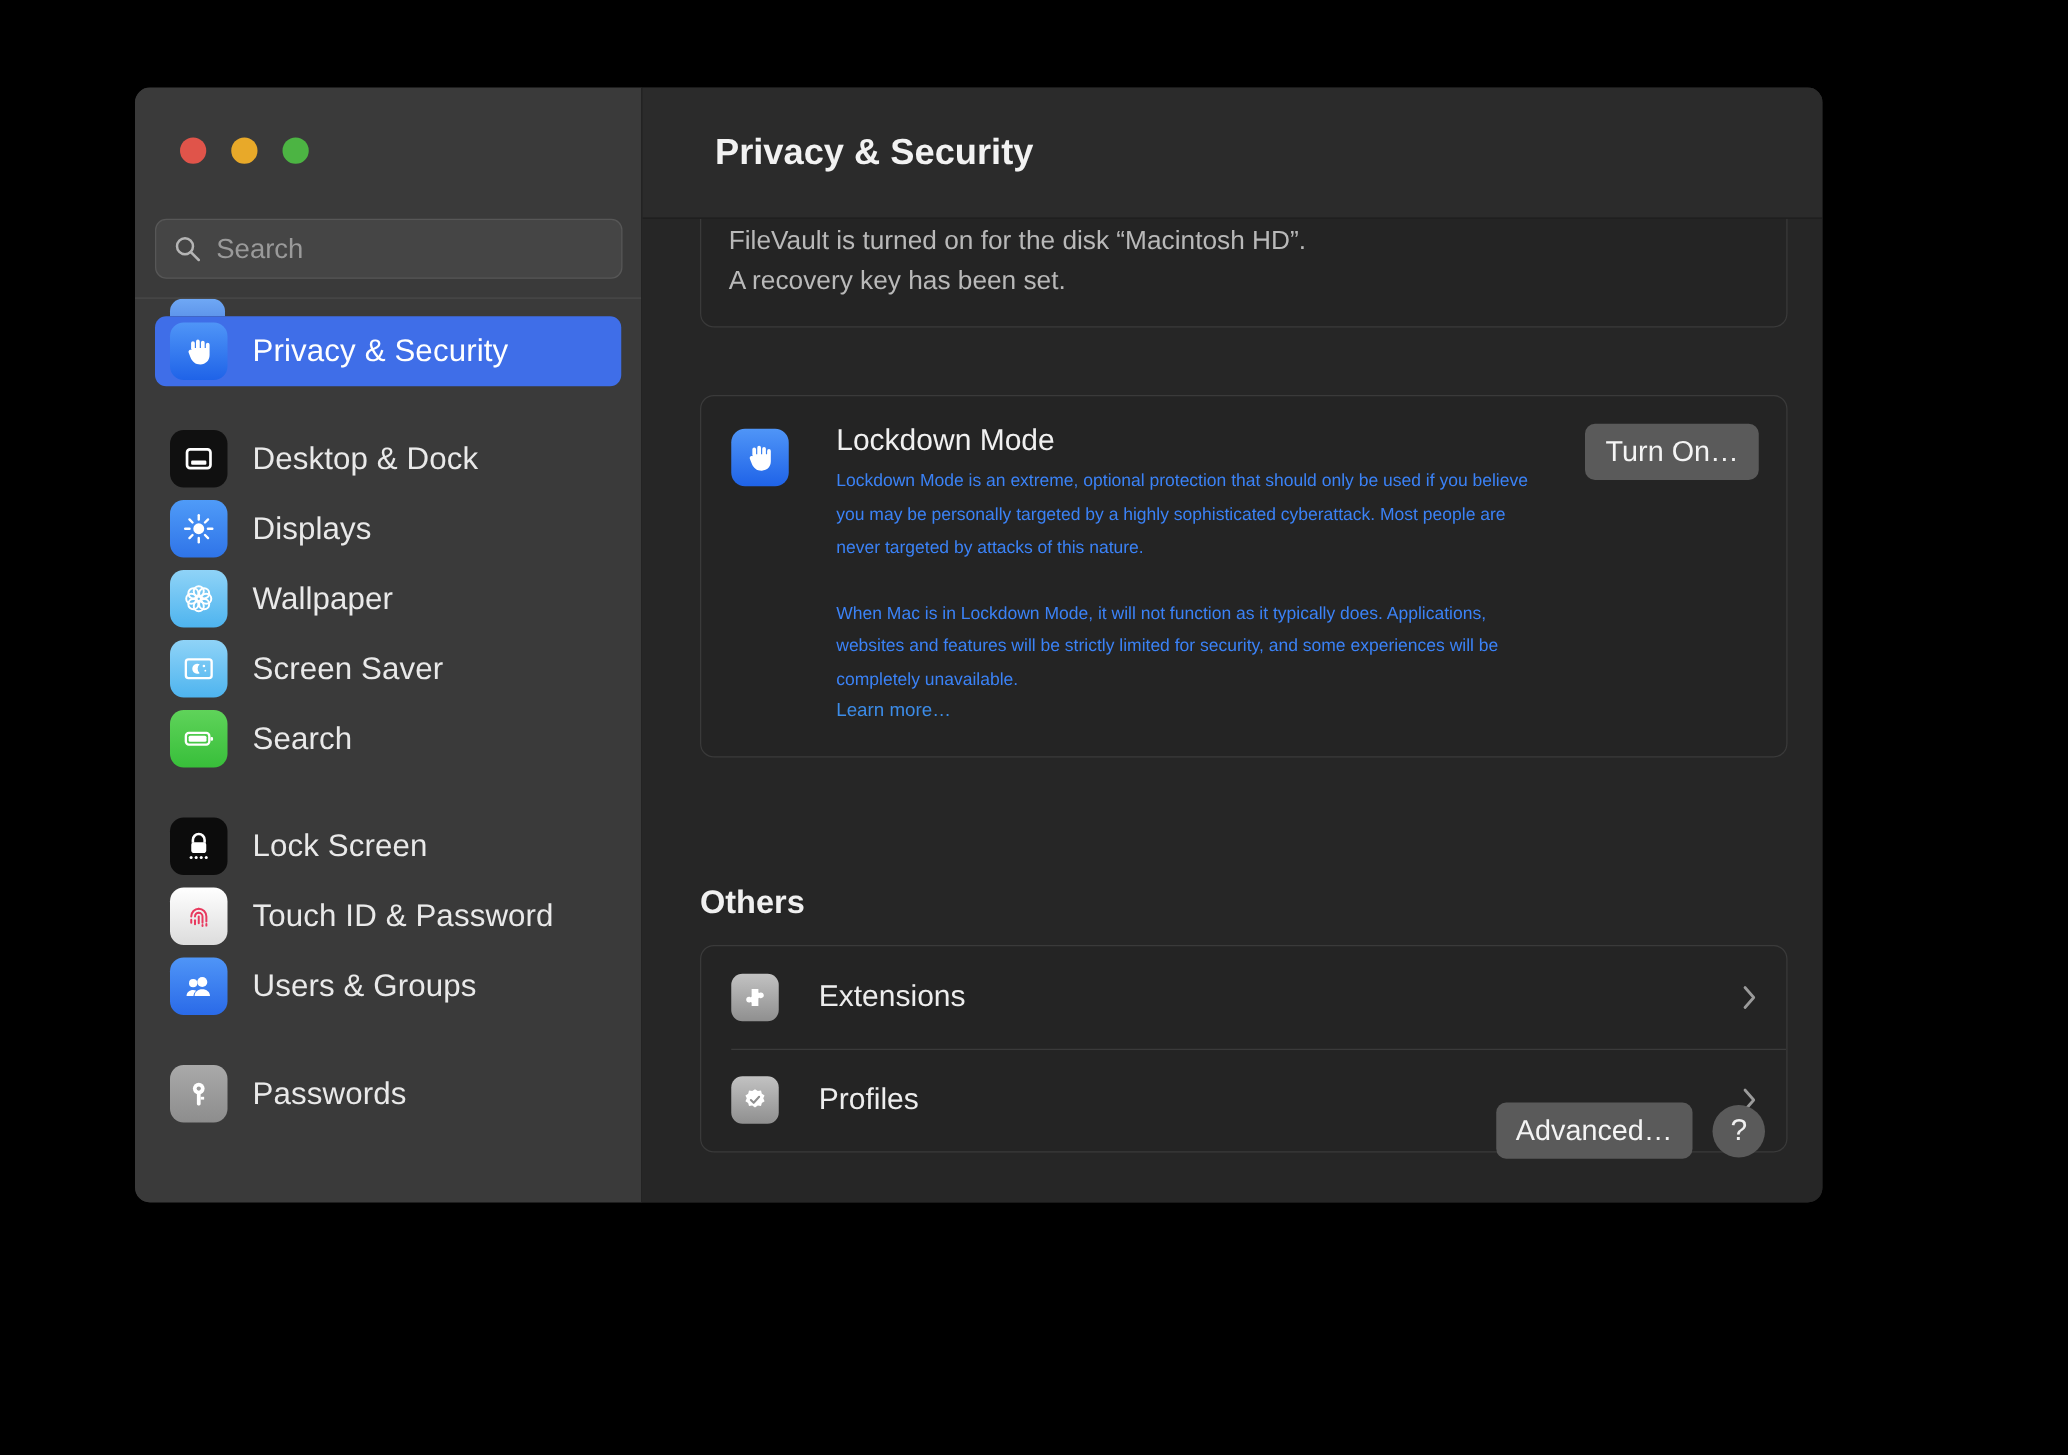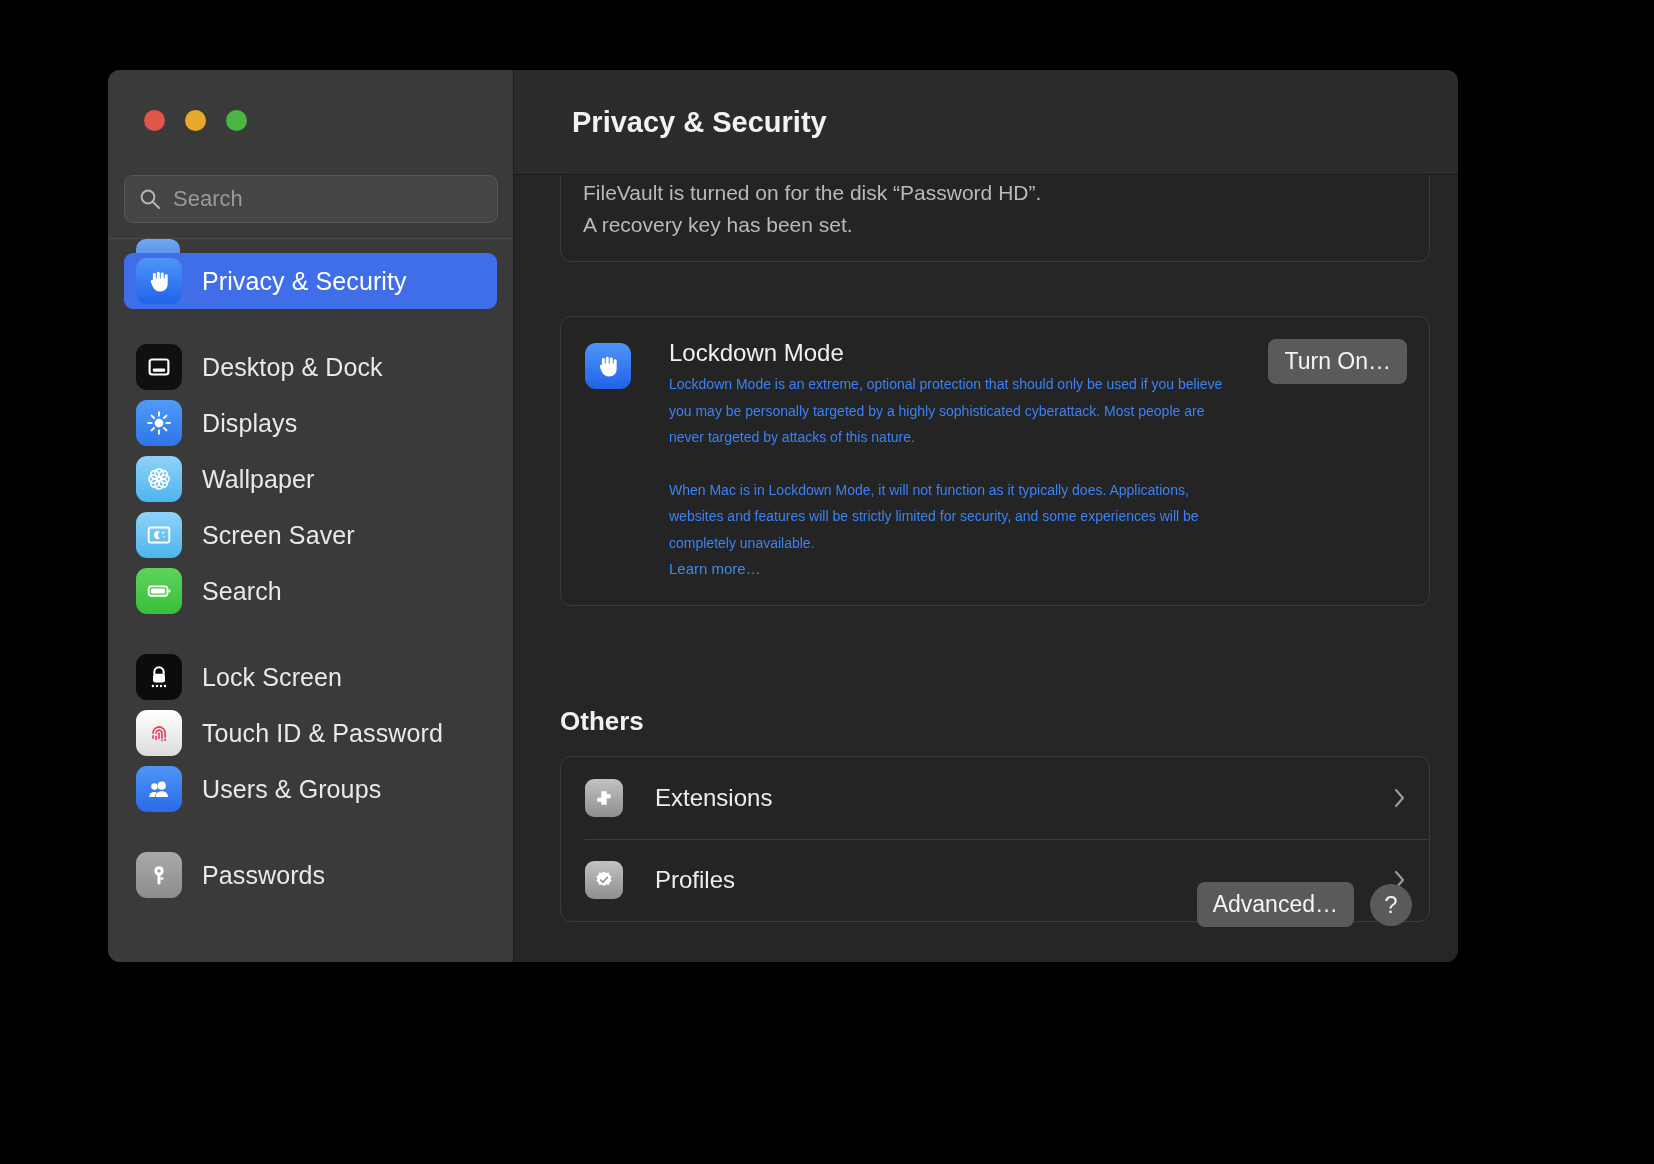--- a/index.html
+++ b/index.html
@@ -395,21 +395,21 @@
       </div>
 
     </div>
   </div>
 
   <div class="main">
 
     <div class="content">
 
       <div class="filevault-card">
-        <div class="fv-line">FileVault is turned on for the disk “Password HD”.</div>
+        <div class="fv-line">FileVault is turned on for the disk “Macintosh HD”.</div>
         <div class="fv-line">A recovery key has been set.</div>
       </div>
 
       <div class="lockdown-card">
         <span class="ld-icon">
           <svg viewBox="0 0 32 32" width="28" height="28">
             <path fill="#fff" d="M9 14V8.5a1.7 1.7 0 013.4 0V13h1.1V7a1.7 1.7 0 013.4 0v6h1.1V8a1.7 1.7 0 013.4 0v5h1.1v-3a1.7 1.7 0 013.4 0v9.5c0 5.2-3.6 8.5-8.4 8.5-4.6 0-7.4-2.4-9.1-6.6l-1.6-4c-.5-1.2.1-2.3 1.2-2.7 1-.4 1.9.1 2.4 1.1L9 14z"></path>
           </svg>
         </span>
         <div class="ld-body">

